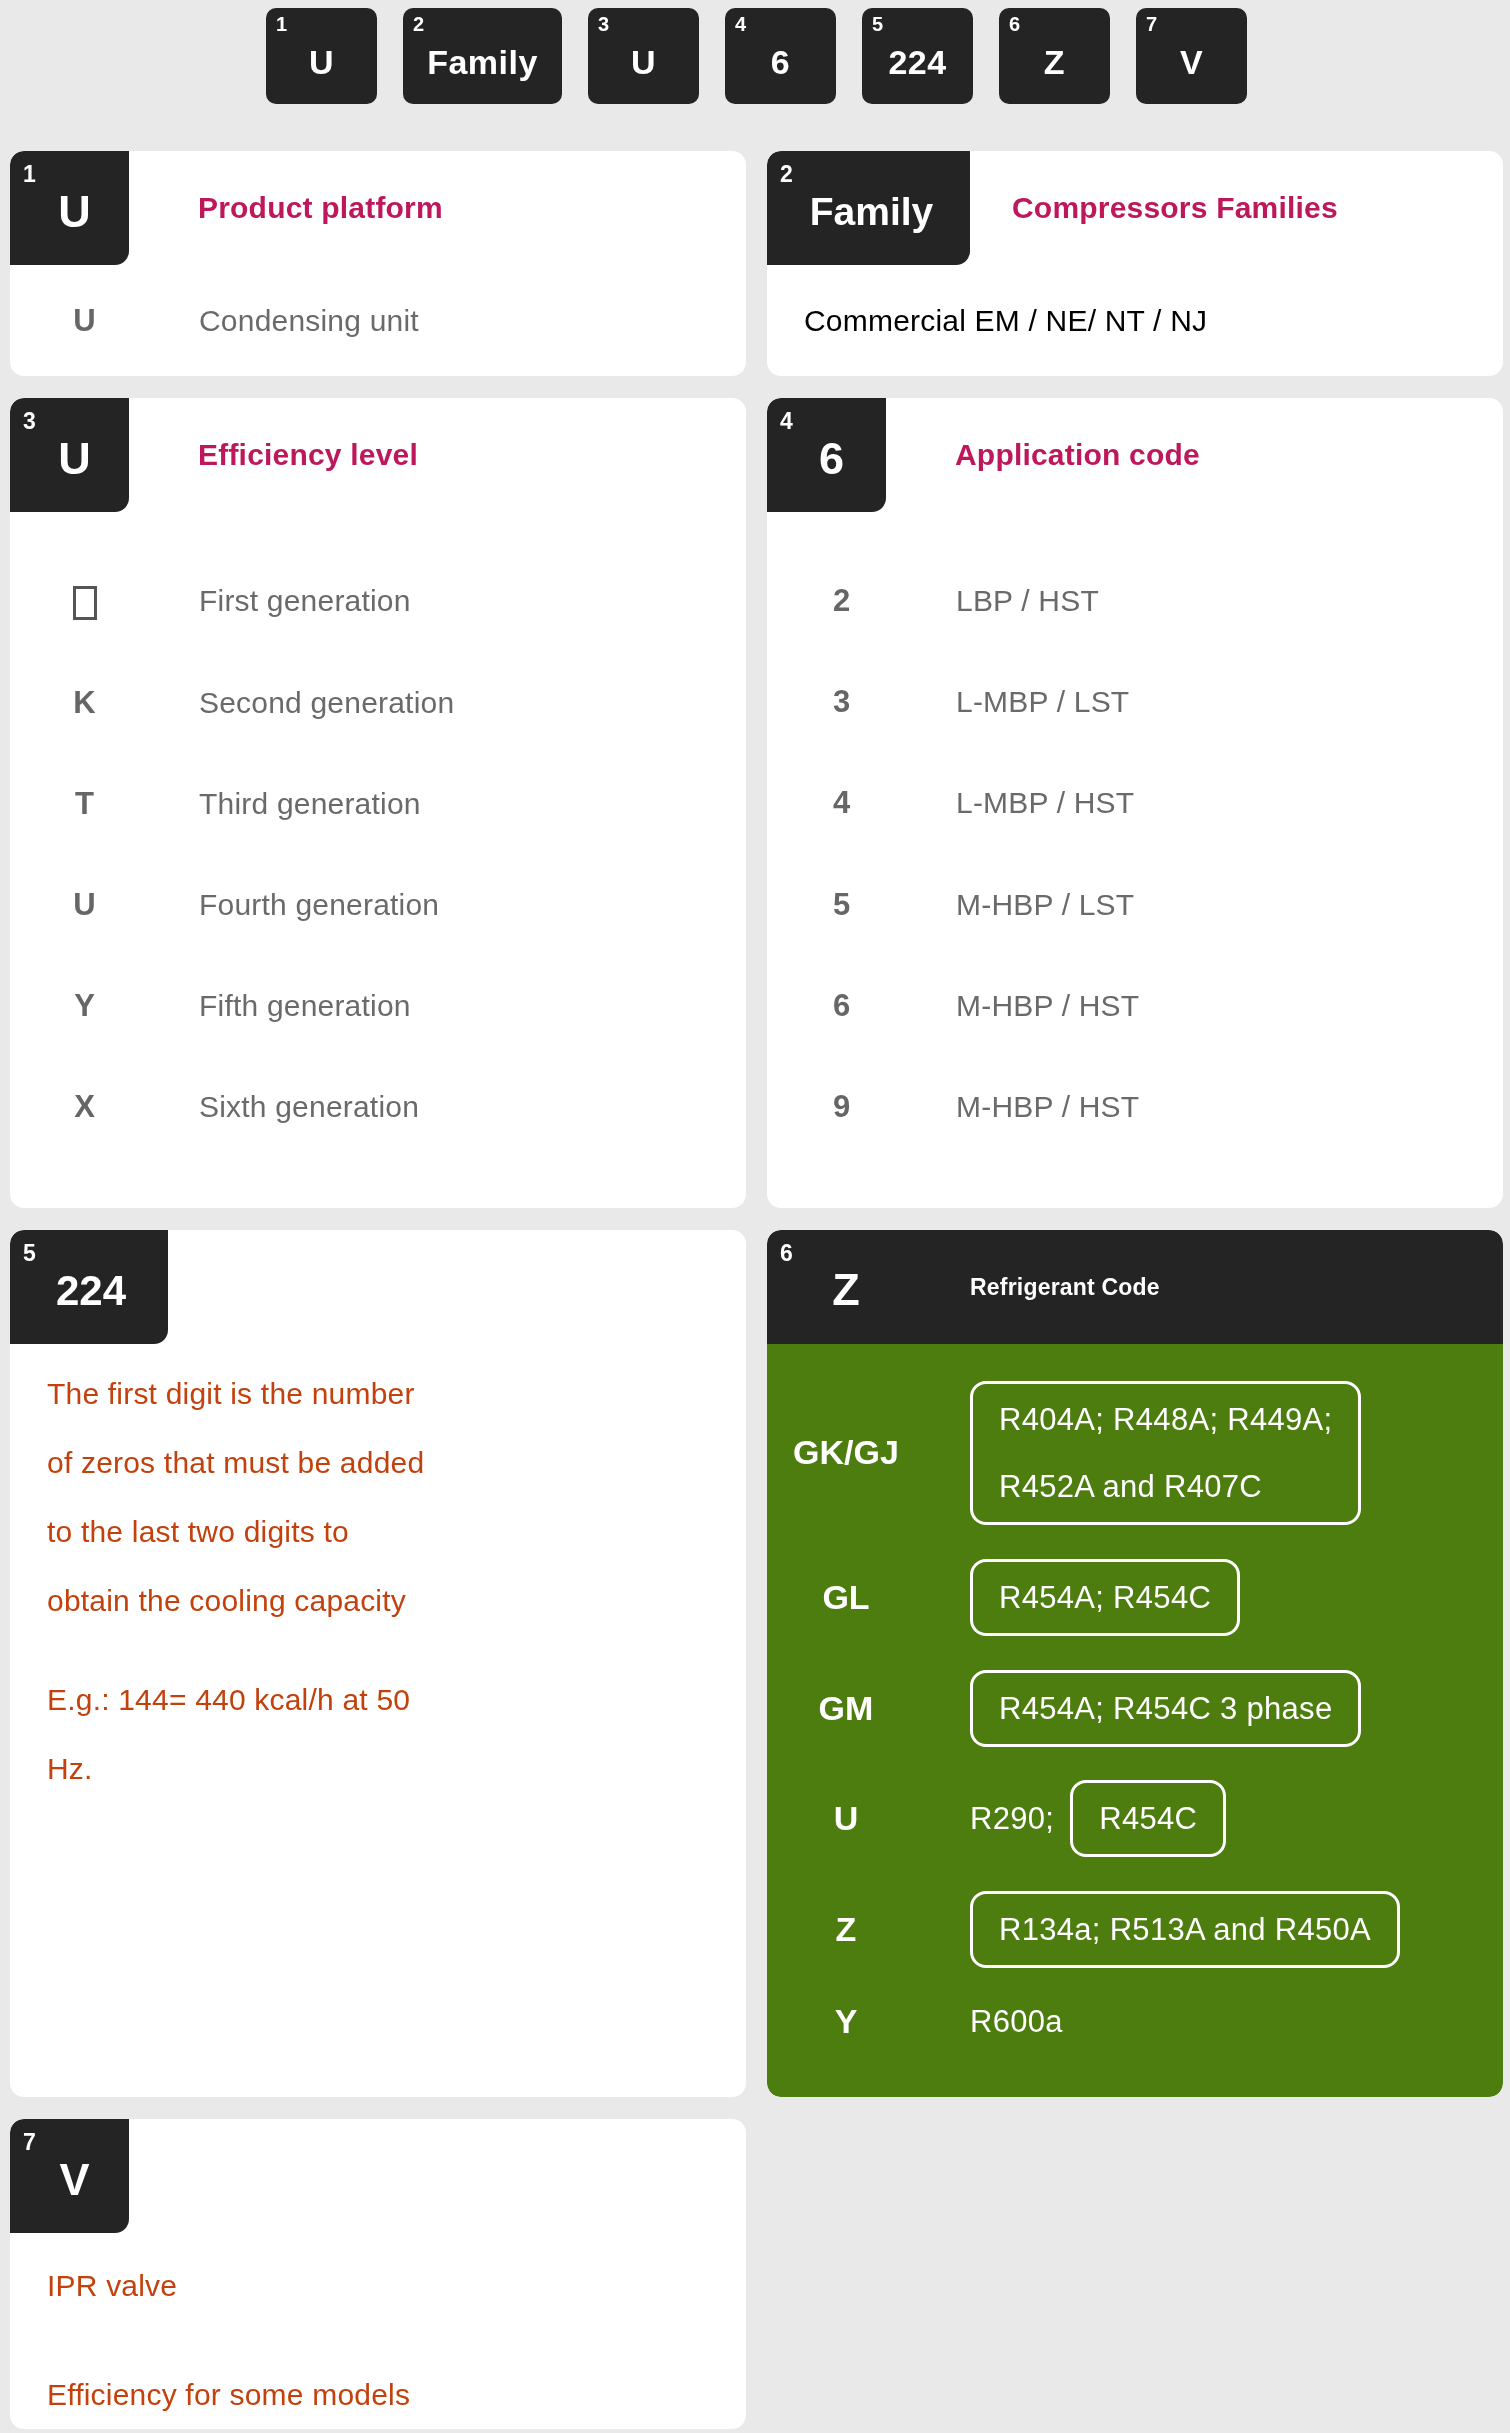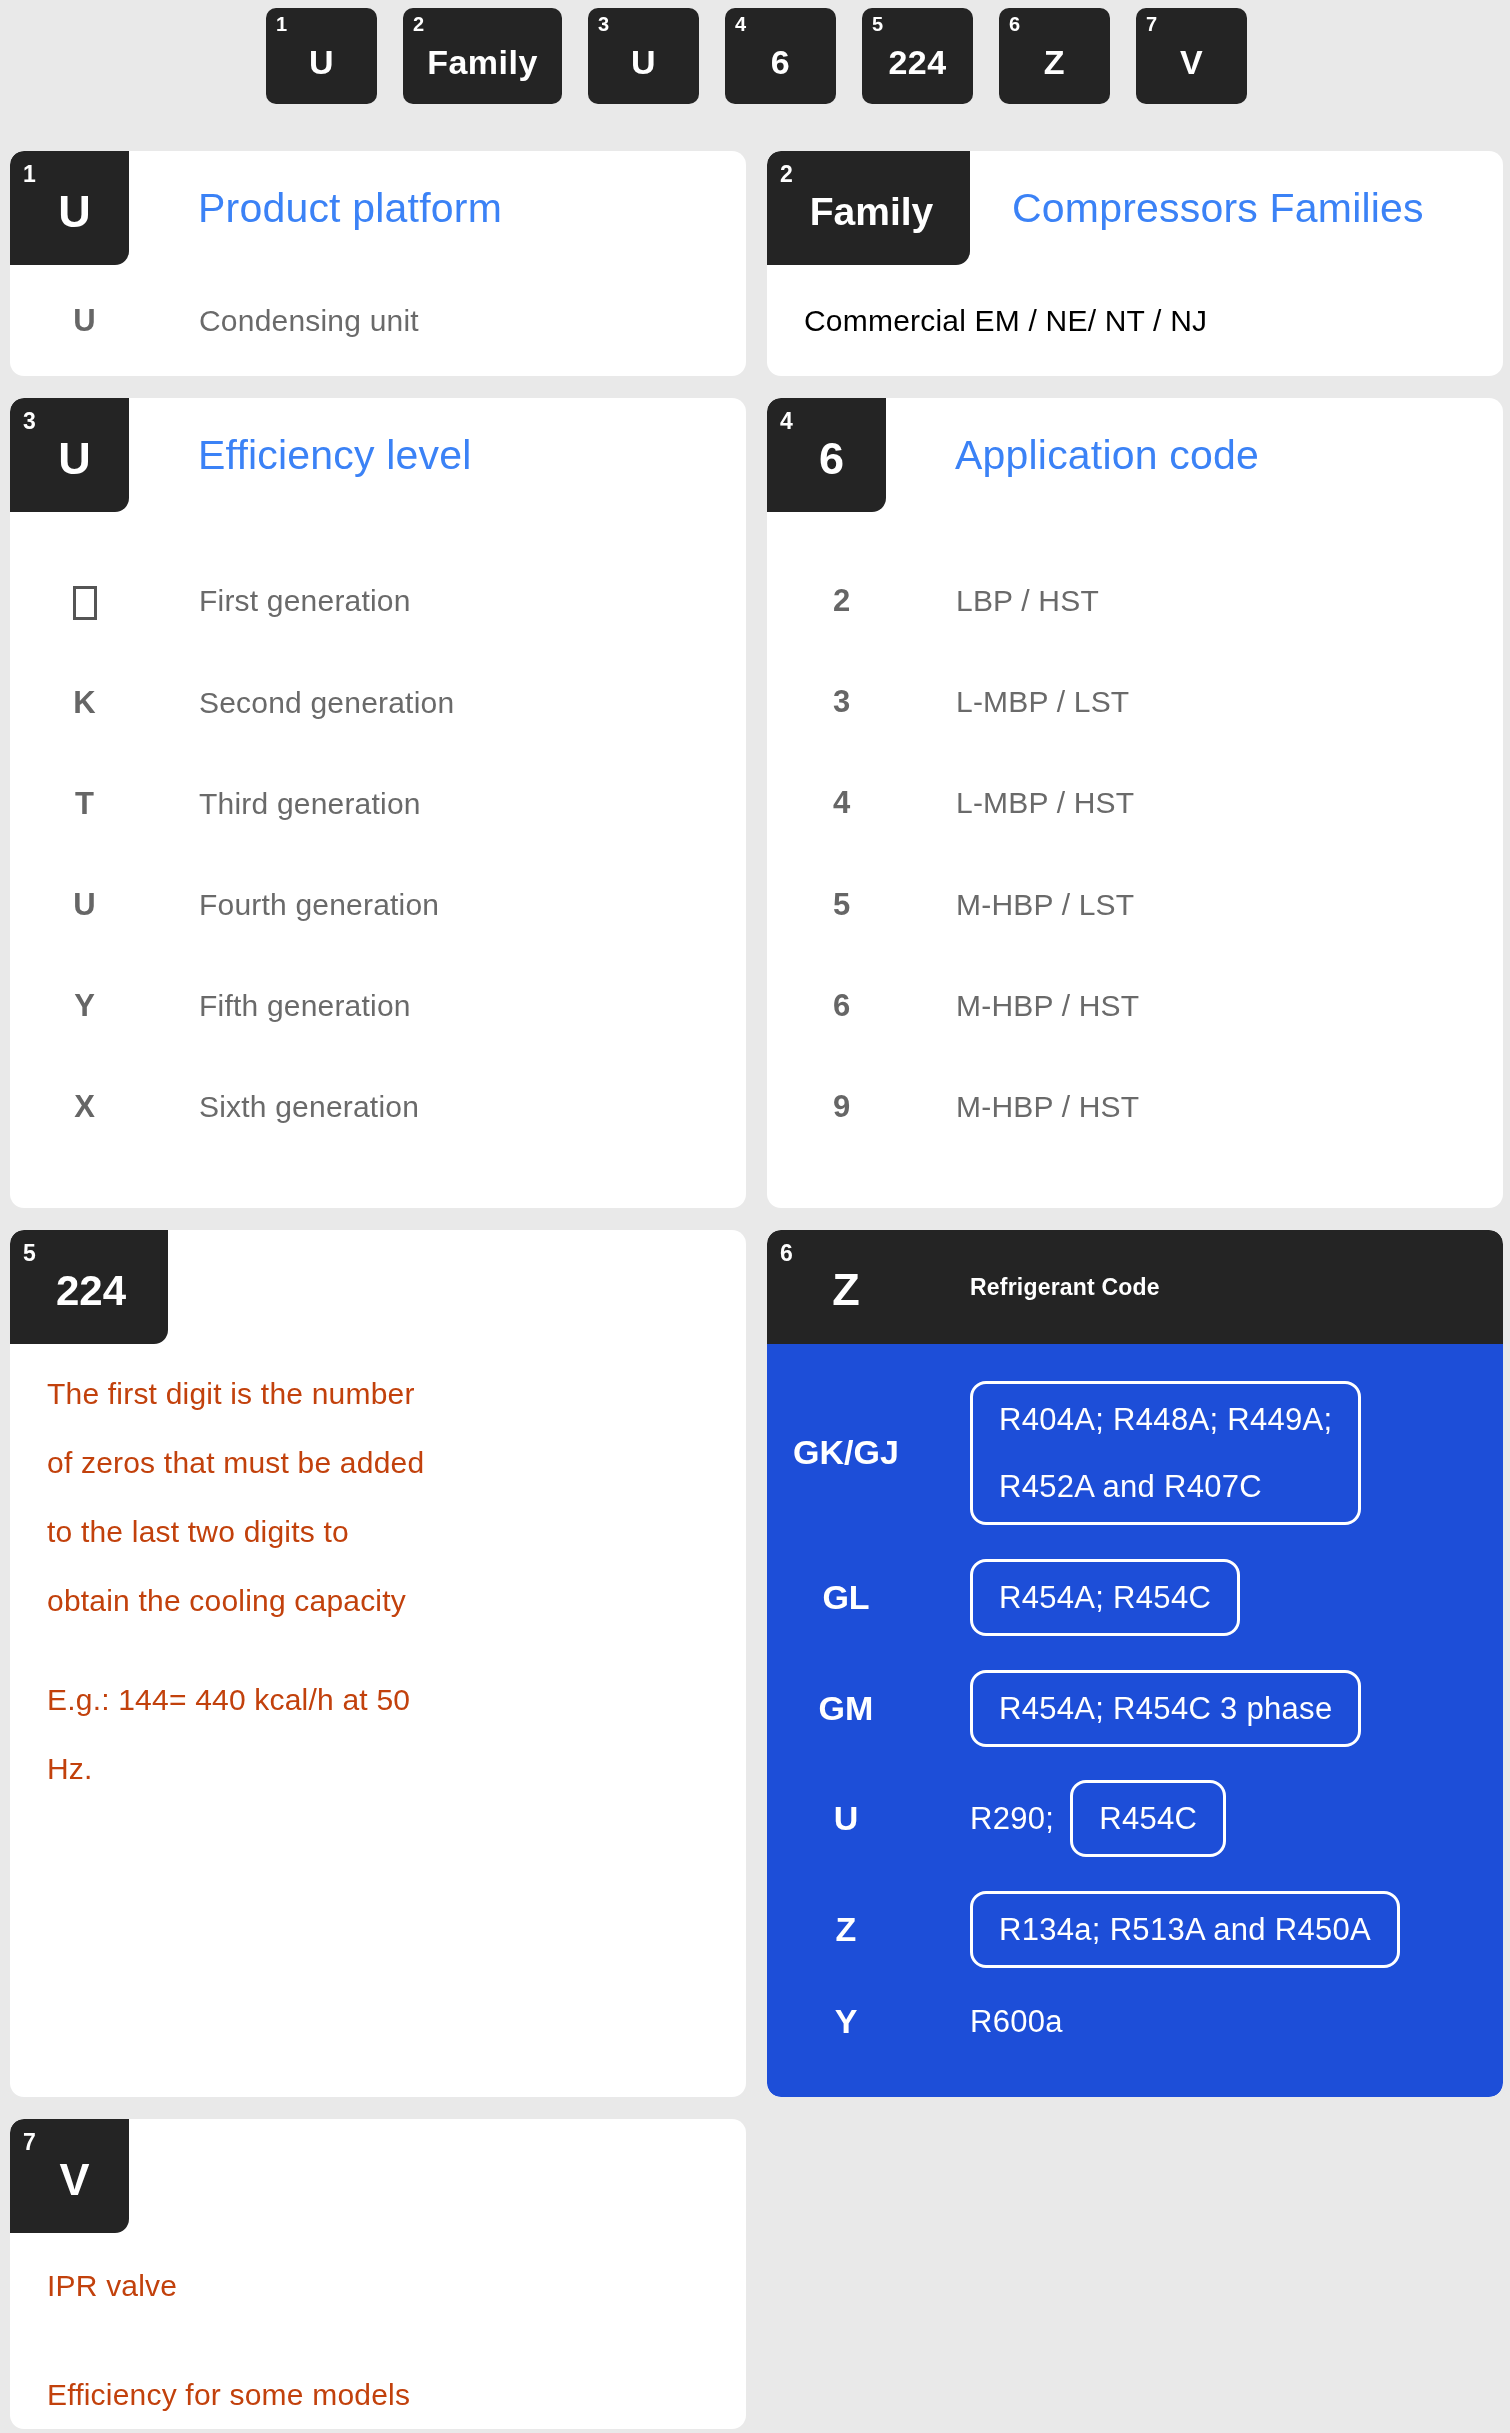--- a/index.html
+++ b/index.html
@@ -39,21 +39,21 @@
     width:119px; height:114px; border-radius:14px 0 14px 0;
     display:flex; align-items:center; justify-content:center;
     flex:0 0 auto; box-sizing:border-box;
   }
   .tab.w205 { width:203px; }
   .tab.w160 { width:158px; }
   .tab-sup { position:absolute; top:10px; left:13px; font-size:23px; font-weight:bold; }
   .tab-code { font-size:45px; font-weight:bold; margin-top:8px; margin-left:10px; }
   .tab.w205 .tab-code { font-size:39px; margin-left:6px; }
   .tab.w160 .tab-code { font-size:42px; margin-left:4px; }
-  .card-title { font-size:41px; font-weight:400; color:#3b82f6; margin:0 0 0 69px; letter-spacing:0.2px; }
+  .card-title { font-size:30px; font-weight:700; color:#be185d; margin:0 0 0 69px; letter-spacing:0.2px; }
   .card-title.tight { margin-left:42px; }
 
   
   .rows-body { display:flex; flex-direction:column; justify-content:space-evenly;
                height:calc(100% - 114px); padding:6px 0 18px 0; box-sizing:border-box; }
   .one-row-body { display:flex; flex-direction:column; justify-content:center;
                height:calc(100% - 114px); box-sizing:border-box; }
   .code-row { display:flex; align-items:center; }
   .row-code { flex:0 0 149px; text-align:center; font-size:31px; font-weight:bold; color:#666; }
   .row-label { font-size:30px; color:#6a6a6a; margin-left:40px; letter-spacing:0.2px; }
@@ -70,21 +70,21 @@
 
   
   .band-head {
     position:relative; background:#242424; color:#fff; height:114px;
     display:flex; align-items:center; border-radius:14px 14px 0 0; box-sizing:border-box;
   }
   .band-sup { position:absolute; top:10px; left:13px; font-size:23px; font-weight:bold; }
   .band-code { flex:0 0 158px; text-align:center; font-size:45px; font-weight:bold; margin-top:6px; }
   .band-title { font-size:23px; font-weight:600; margin:0 0 0 45px; color:#fff; letter-spacing:0.2px; }
   .teal-body {
-    background:#1d4ed8; height:calc(100% - 114px); box-sizing:border-box;
+    background:#4d7c0f; height:calc(100% - 114px); box-sizing:border-box;
     display:flex; flex-direction:column; justify-content:space-evenly;
     padding:3px 28px 22px 0; border-radius:0 0 14px 14px;
   }
   .t-row { display:flex; align-items:center; }
   .t-code { flex:0 0 158px; text-align:center; font-size:34px; font-weight:bold; color:#fff; }
   .t-val { margin-left:45px; display:flex; align-items:center; gap:16px; }
   .r-box {
     border:3.5px solid #fff; border-radius:16px; padding:2px 26px;
     color:#fff; box-sizing:border-box;
   }

